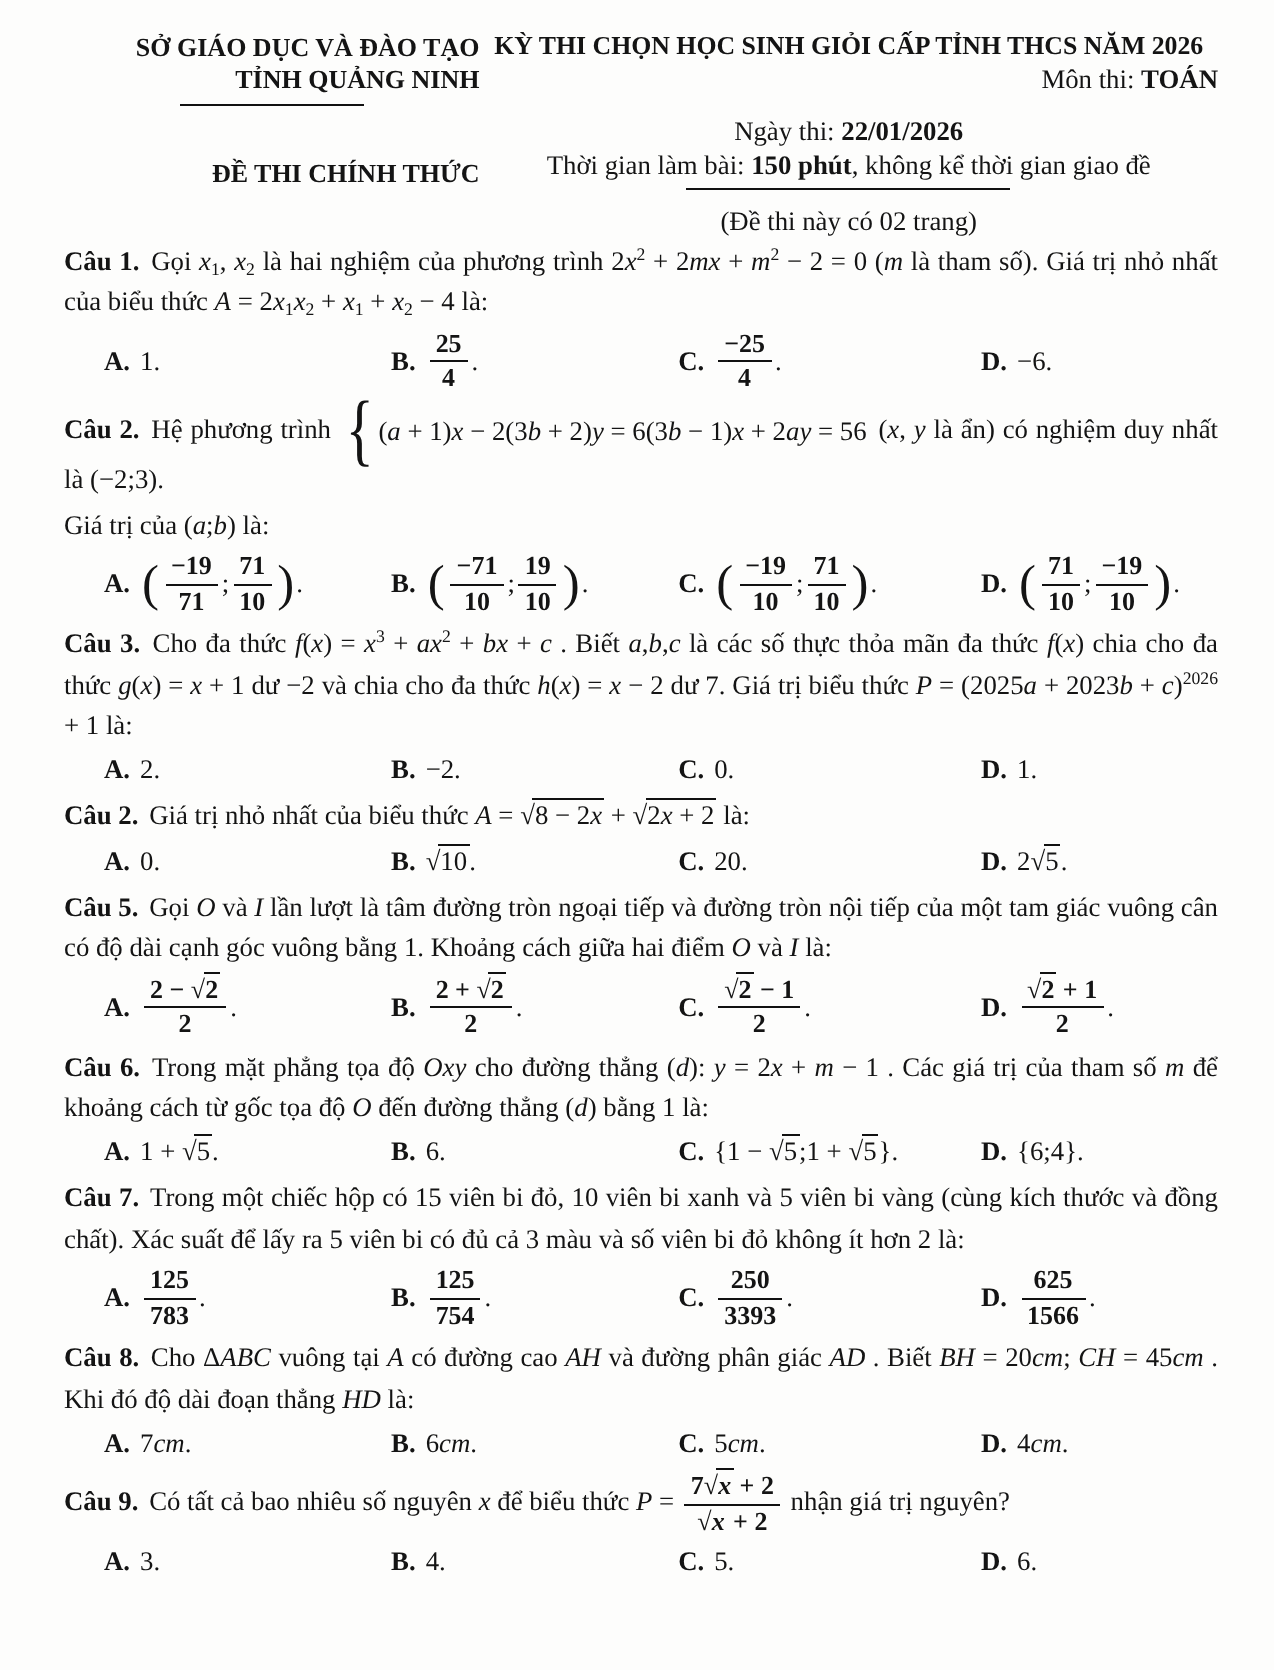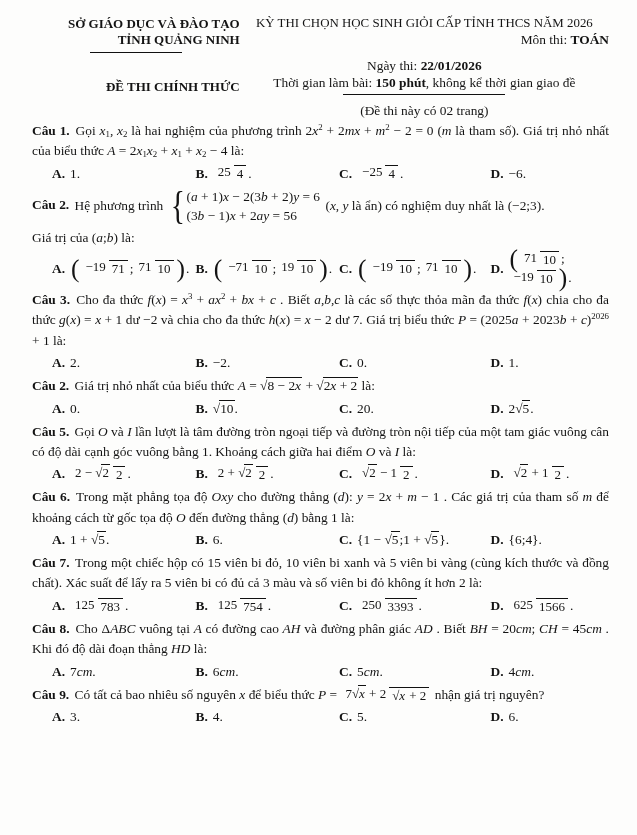--- a/index.html
+++ b/index.html
@@ -12,21 +12,21 @@
   }
   .page { padding:16px 28px 0 32px; }
 
   
   .header { display:flex; align-items:flex-start; }
   .h-left { width:36%; text-align:right; }
   .hl1,.hl2 { font-weight:bold; font-size:13px; line-height:1.25; white-space:nowrap; }
   .rule-left { width:92px; border-bottom:1.6px solid #111; margin:3px auto 0; }
   .hl3 { font-weight:bold; font-size:13px; margin-top:26px; white-space:nowrap; }
   .h-right { flex:1; text-align:center; }
-  .hr1 { font-weight:normal; font-size:12.9px; white-space:nowrap; }
+  .hr1 { font-weight:bold; font-size:12.9px; white-space:nowrap; }
   .hr2 { font-size:13.4px; margin-top:1px;text-align:right; }
   .hr3 { margin-top:10px; }
   .hr4 { margin-top:1px; white-space:nowrap; }
   .rule-right { width:162px; border-bottom:1.5px solid #111; margin:3px auto 0; }
   .hr5 { margin-top:8px; }
 
   
   .section-title { margin:15px 0 4px; font-size:13.6px; }
   .section-title b { letter-spacing:0.1px; }
 
@@ -44,33 +44,33 @@
   .option { display:flex; align-items:center; min-height:20px; }
   .o-label { margin-right:5px; }
   .o-content { display:inline-flex; align-items:center; flex-wrap:wrap; }
 
   
   .math { white-space:normal; }
   i { font-style:italic; }
   .m-sup { font-size:0.66em; vertical-align:0.55em; line-height:0; }
   .m-sub { font-size:0.66em; vertical-align:-0.28em; line-height:0; }
   .frac {
-    display:inline-flex; flex-direction:row; text-align:center;
+    display:inline-flex; flex-direction:column; text-align:center;
     vertical-align:middle; line-height:1.12; font-size:0.97em;
-    margin:0 2px; padding:1px 0;
+    margin:0 2px; padding:1px 0;font-weight:bold;
   }
   .frac .num { padding:0 3px 1px; }
   .frac .den { border-top:1.2px solid #111; padding:1px 3px 0; }
   .sqrt { white-space:nowrap; }
   .sqrt .rad { letter-spacing:-1px; }
   .sqrt .rdc { border-top:1.1px solid #111; padding:0 1px; }
   .bigp { font-size:1.9em; line-height:0.55; font-weight:400; padding:0 1px; }
   .sys { display:inline-flex; align-items:center; vertical-align:middle; margin:0 2px; }
   .sys .brace { display:inline-block; font-size:37px; line-height:0.8; transform:scale(0.8,1.08); font-weight:400; }
-  .sys .sys-lines { display:inline-flex; flex-direction:column; line-height:1.45; text-align:left; }
+  .sys .sys-lines { display:inline-flex; flex-direction:row; line-height:1.45; text-align:center; }
 </style>
 </head>
 <body>
 
 <div class="page">
 
   <div class="header">
     <div class="h-left">
       <div class="hl1">SỞ GIÁO DỤC VÀ ĐÀO TẠO</div>
       <div class="hl2">TỈNH QUẢNG NINH</div>

